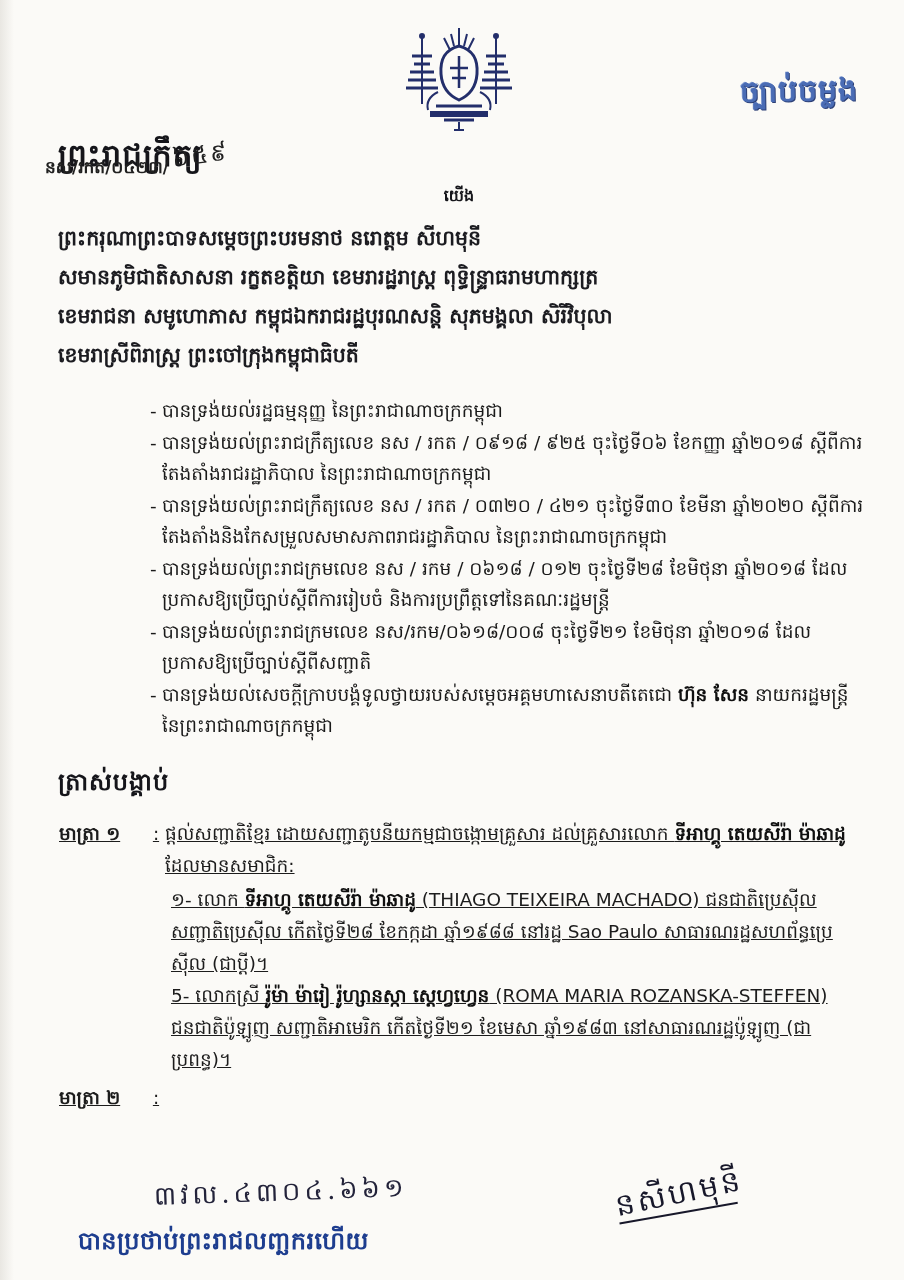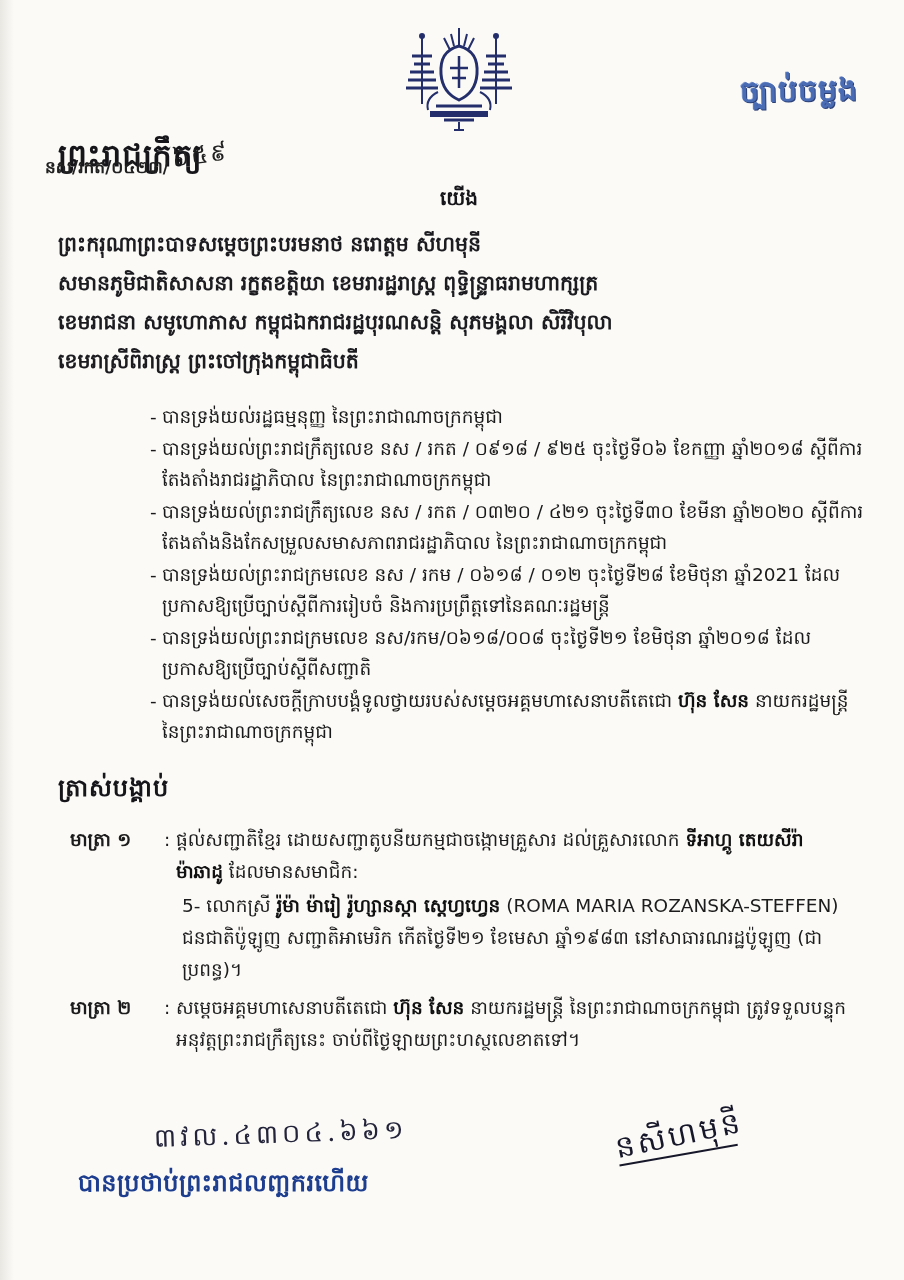--- a/index.html
+++ b/index.html
@@ -36,21 +36,21 @@
     font-size:24px;font-weight:normal;
     font-family:"DejaVu Serif","Liberation Serif",serif;
     transform:rotate(-7deg) translateY(-6px);
     letter-spacing:2px;
   }
   .doc-title{
     text-align:left;font-size:31px;font-weight:bold;color:#15151a;
     margin-top:2px;letter-spacing:1px;
   }
   .doc-we{
-    text-align:center;font-size:20px;font-weight:bold;color:#15151a;
+    text-align:center;font-size:16px;font-weight:bold;color:#15151a;
     margin-top:4px;
   }
   .royal-titles{margin-top:10px;}
   .royal-title-line{
     text-align:left;font-size:20.5px;font-weight:bold;color:#1b1b20;
     line-height:39px;
   }
   
   .considerations{margin:20px 0 0 92px;width:716px;}
   .consideration{
@@ -59,21 +59,21 @@
     margin-bottom:1px;
   }
   .consideration .dash{flex:0 0 12px;}
   .consideration .ctext{flex:1;}
   b.kh{font-weight:bold;color:#101010;}
   
   .order-header{
     text-align:left;font-size:24px;font-weight:bold;color:#15151a;
     margin:26px 0 16px 0;letter-spacing:1px;
   }
-  .articles{margin:12px;}
+  .articles{margin:1px;text-decoration:underline;}
   .article{
     display:flex;margin-bottom:6px;
     font-size:18.5px;line-height:32px;
   }
   .article .alabel{
     flex:0 0 88px;font-weight:bold;white-space:nowrap;
   }
   .article .acolon{flex:0 0 18px;text-align:center;}
   .article .abody{flex:1;}
   .members{margin-top:2px;margin-left:6px;}
@@ -170,46 +170,46 @@
       <div class="consideration">
         <span class="dash">-</span>
         <span class="ctext"><span>បានទ្រង់យល់ព្រះរាជក្រឹត្យលេខ នស / រកត / ០៩១៨ / ៩២៥ ចុះថ្ងៃទី០៦ ខែកញ្ញា ឆ្នាំ២០១៨ ស្តីពីការតែងតាំងរាជរដ្ឋាភិបាល នៃព្រះរាជាណាចក្រកម្ពុជា</span></span>
       </div>
       <div class="consideration">
         <span class="dash">-</span>
         <span class="ctext"><span>បានទ្រង់យល់ព្រះរាជក្រឹត្យលេខ នស / រកត / ០៣២០ / ៤២១ ចុះថ្ងៃទី៣០ ខែមីនា ឆ្នាំ២០២០ ស្តីពីការតែងតាំងនិងកែសម្រួលសមាសភាពរាជរដ្ឋាភិបាល នៃព្រះរាជាណាចក្រកម្ពុជា</span></span>
       </div>
       <div class="consideration">
         <span class="dash">-</span>
-        <span class="ctext"><span>បានទ្រង់យល់ព្រះរាជក្រមលេខ នស / រកម / ០៦១៨ / ០១២ ចុះថ្ងៃទី២៨ ខែមិថុនា ឆ្នាំ2021 ដែលប្រកាសឱ្យប្រើច្បាប់ស្តីពីការរៀបចំ និងការប្រព្រឹត្តទៅនៃគណៈរដ្ឋមន្ត្រី</span></span>
+        <span class="ctext"><span>បានទ្រង់យល់ព្រះរាជក្រមលេខ នស / រកម / ០៦១៨ / ០១២ ចុះថ្ងៃទី២៨ ខែមិថុនា ឆ្នាំ២០១៨ ដែលប្រកាសឱ្យប្រើច្បាប់ស្តីពីការរៀបចំ និងការប្រព្រឹត្តទៅនៃគណៈរដ្ឋមន្ត្រី</span></span>
       </div>
       <div class="consideration">
         <span class="dash">-</span>
         <span class="ctext"><span>បានទ្រង់យល់ព្រះរាជក្រមលេខ នស/រកម/០៦១៨/០០៨ ចុះថ្ងៃទី២១ ខែមិថុនា ឆ្នាំ២០១៨ ដែលប្រកាសឱ្យប្រើច្បាប់ស្តីពីសញ្ជាតិ</span></span>
       </div>
       <div class="consideration">
         <span class="dash">-</span>
         <span class="ctext"><span>បានទ្រង់យល់សេចក្តីក្រាបបង្គំទូលថ្វាយរបស់សម្តេចអគ្គមហាសេនាបតីតេជោ </span><b class="kh">ហ៊ុន សែន</b><span> នាយករដ្ឋមន្ត្រី នៃព្រះរាជាណាចក្រកម្ពុជា</span></span>
       </div>
     </div>
 
   <div class="order-header">ត្រាស់បង្គាប់</div>
 
   <div class="articles" id="articles-list">
       <div class="article">
         <span class="alabel">មាត្រា ១</span>
         <span class="acolon">:</span>
         <span class="abody"><span>ផ្តល់សញ្ជាតិខ្មែរ ដោយសញ្ជាតូបនីយកម្មជាចង្កោមគ្រួសារ ដល់គ្រួសារលោក </span><b class="kh">ទីអាហ្គូ តេយសីរ៉ា ម៉ាឆាដូ</b><span> ដែលមានសមាជិក:</span><div class="members">
+            <div class="member"><span>១- លោក </span><b class="kh">ទីអាហ្គូ តេយសីរ៉ា ម៉ាឆាដូ</b><span> (THIAGO TEIXEIRA MACHADO) ជនជាតិប្រេស៊ីល សញ្ជាតិប្រេស៊ីល កើតថ្ងៃទី២៨ ខែកក្កដា ឆ្នាំ១៩៨៨ នៅរដ្ឋ Sao Paulo សាធារណរដ្ឋសហព័ន្ធប្រេស៊ីល (ជាប្តី)។</span></div>
             <div class="member"><span>5- លោកស្រី </span><b class="kh">រ៉ូម៉ា ម៉ារៀ រ៉ូហ្សានស្កា ស្តេហ្វហ្វេន</b><span> (ROMA MARIA ROZANSKA-STEFFEN) ជនជាតិប៉ូឡូញ សញ្ជាតិអាមេរិក កើតថ្ងៃទី២១ ខែមេសា ឆ្នាំ១៩៨៣ នៅសាធារណរដ្ឋប៉ូឡូញ (ជាប្រពន្ធ)។</span></div>
           </div></span>
       </div>
       <div class="article">
         <span class="alabel">មាត្រា ២</span>
         <span class="acolon">:</span>
-        <span class="abody"><span>សម្តេចអគ្គមហាសេនាបតីតេជោ </span><b class="kh">ហ៊ុន សែន</b><span> នាយករដ្ឋមន្ត្រី នៃព្រះរាជាណាចក្រកម្ពុជា ត្រូវទទួលបន្ទុកអនុវត្តព្រះរាជក្រឹត្យនេះ ចាប់ពីថ្ងៃឡាយព្រះហស្ថលេខាតទៅ។</span></span>
       </div>
     </div>
 
   <div class="footer">
     <div class="footer-left">
       <div class="hand-no">៣វល.៤៣០៤.៦៦១</div>
       <div class="seal-statement">បានប្រថាប់ព្រះរាជលញ្ឆករហើយ</div>
 
     </div>
     <div class="footer-right">

